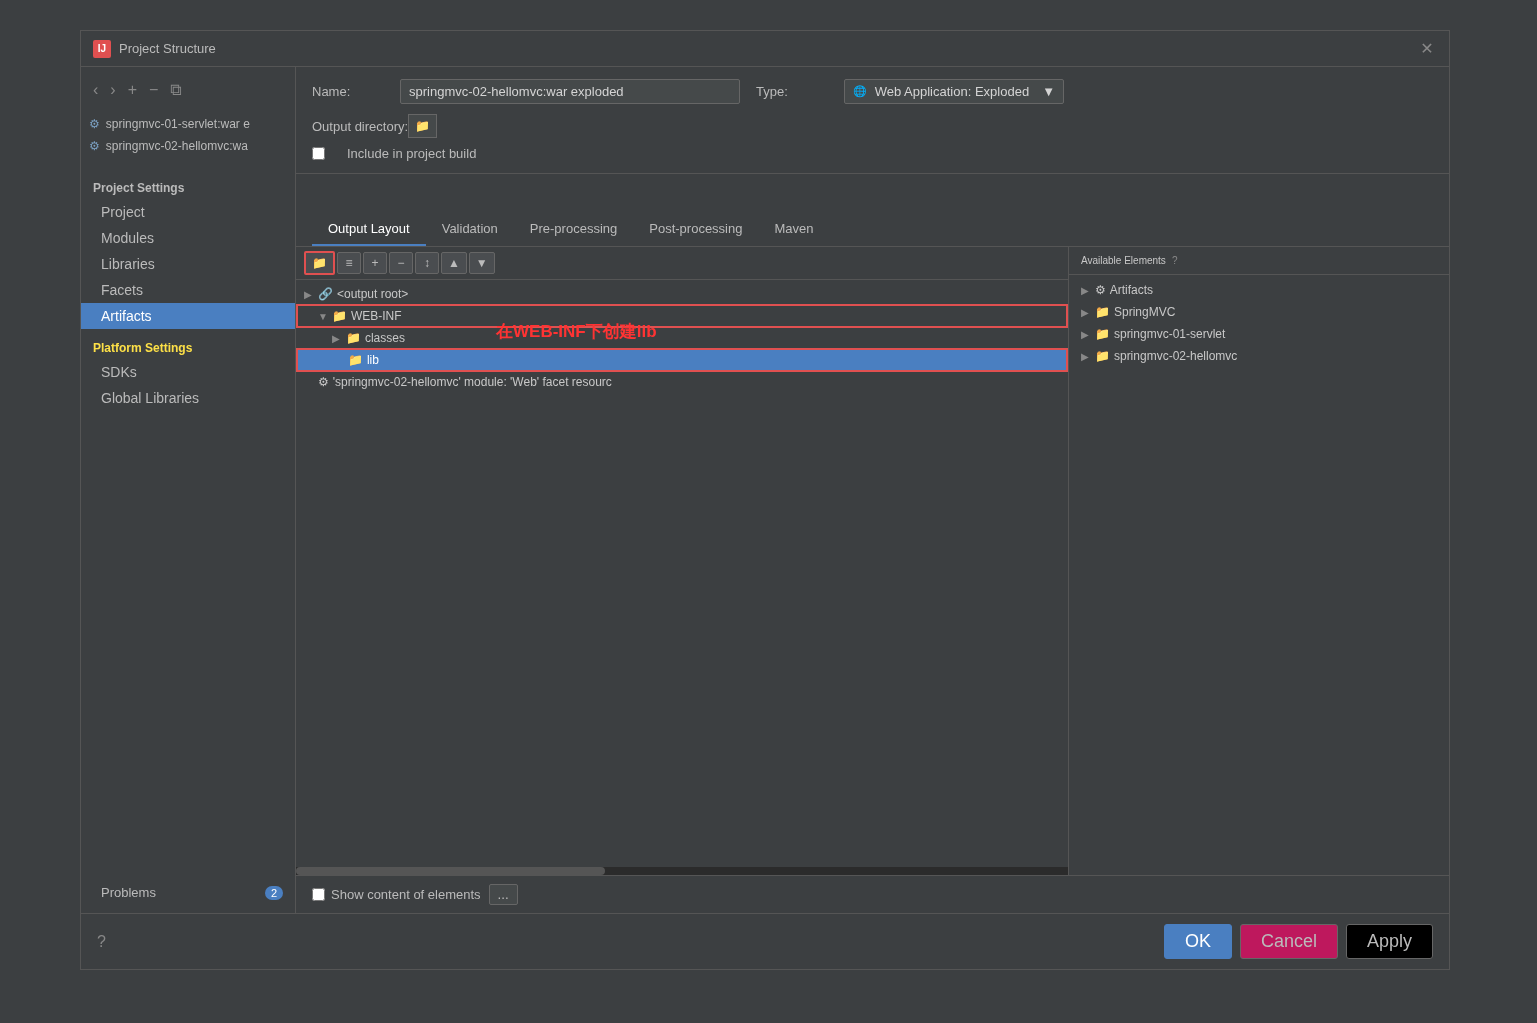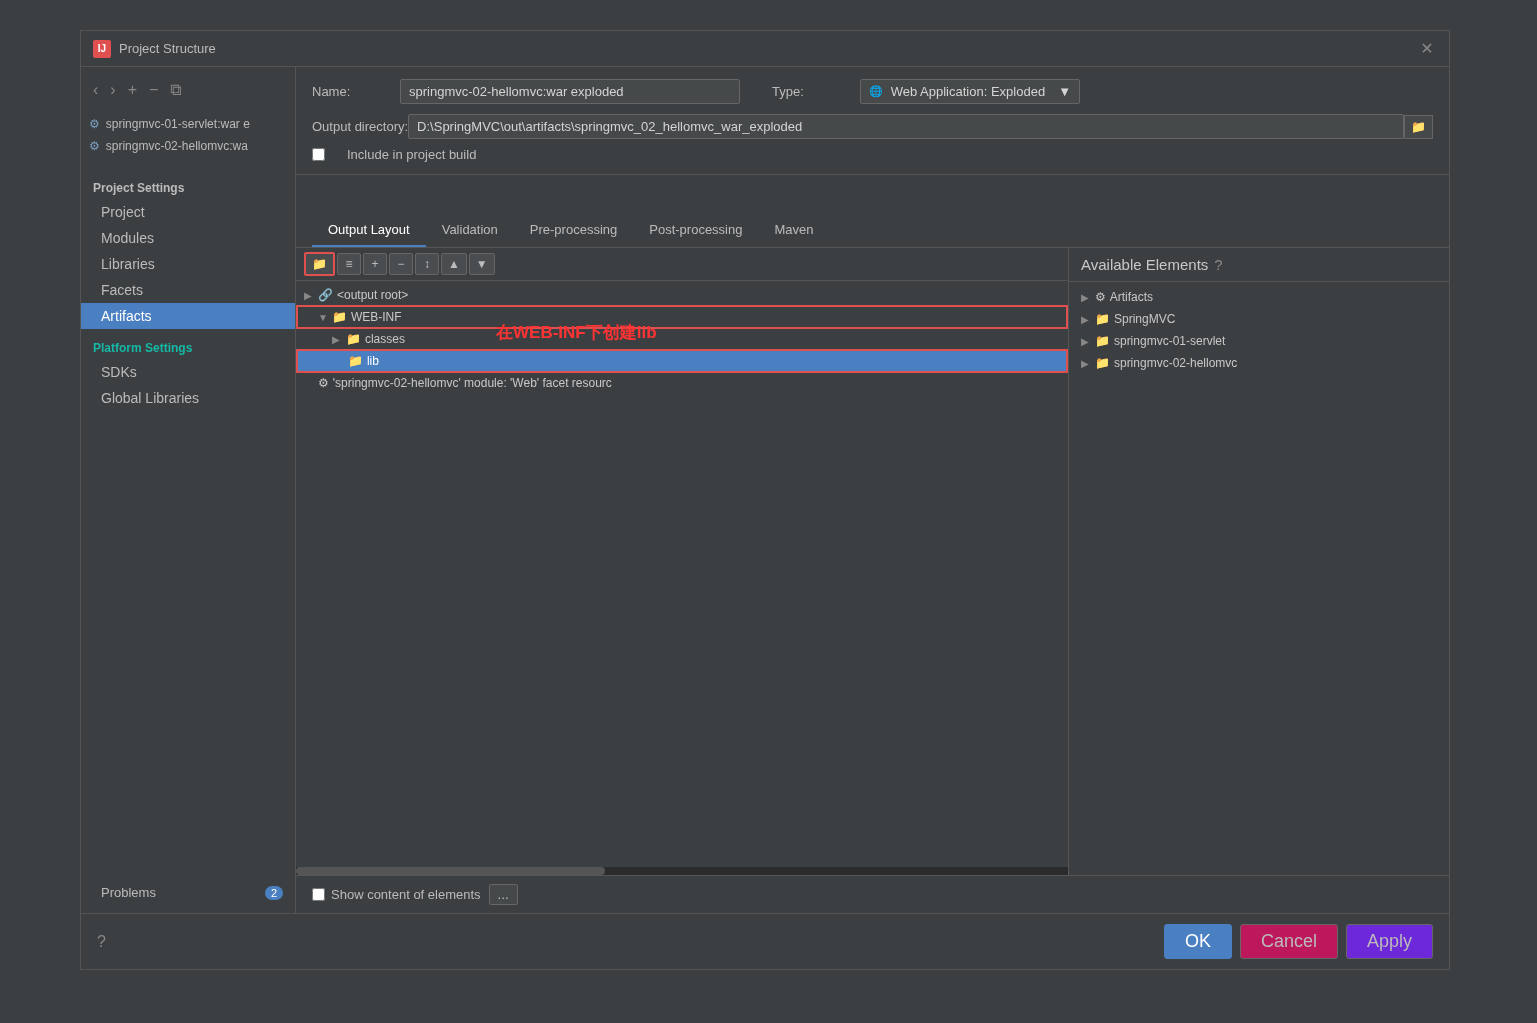--- a/index.html
+++ b/index.html
@@ -131,21 +131,21 @@
 
     .sidebar-item.active {
       background: #4a7fc1;
       color: #fff;
     }
 
     .platform-header {
       padding: 12px 12px 4px;
       font-size: 12px;
       font-weight: bold;
-      color: #14b8a6;
+      color: #fde047;
     }
 
     .problems-item {
       display: flex;
       align-items: center;
       justify-content: space-between;
       padding: 5px 12px 5px 20px;
       cursor: pointer;
     }
 
@@ -166,21 +166,21 @@
     }
 
     .content-header {
       padding: 12px 16px;
       border-bottom: 1px solid #555;
     }
 
     .name-type-row {
       display: flex;
       align-items: center;
-      gap: 32px;
+      gap: 16px;
       margin-bottom: 10px;
     }
 
     .field-row {
       display: flex;
       align-items: center;
       gap: 8px;
     }
 
     .field-label {
@@ -340,21 +340,21 @@
       flex-direction: column;
       overflow: hidden;
     }
 
     .available-header {
       display: flex;
       align-items: center;
       gap: 6px;
       padding: 8px 12px;
       border-bottom: 1px solid #555;
-      font-size: 15px;
+      font-size: 10px;
       color: #c8c8c8;
     }
 
     .available-tree {
       flex: 1;
       overflow: auto;
       padding: 4px 0;
     }
 
     .avail-node {
@@ -435,21 +435,21 @@
       color: #fff;
       border-color: #4a7fc1;
     }
 
     .btn-cancel {
       background: #be185d;
       color: #bbbbbb;
     }
 
     .btn-apply {
-      background: #6d28d9;
+      background: #000000;
       color: #bbbbbb;
     }
 
     
     .indent-1 { padding-left: 20px; }
     .indent-2 { padding-left: 36px; }
 
     .gear-icon { color: #7a9fc1; }
     .web-icon { color: #7a9fc1; font-size: 11px; }
   </style>
@@ -522,21 +522,20 @@
             <span class="field-label">Type:</span>
             <div class="type-select">
               <span class="web-icon">🌐</span>
               <span>Web Application: Exploded</span>
               <span style="margin-left:auto;">▼</span>
             </div>
           </div>
         </div>
         <div class="output-dir-row">
           <span class="field-label">Output directory:</span>
-          <input class="output-dir-input" value="D:\SpringMVC\out\artifacts\springmvc_02_hellomvc_war_exploded" style="">
           <button class="folder-btn">📁</button>
         </div>
         <div class="checkbox-row">
           <input type="checkbox" style="">
           <span>Include in project build</span>
         </div>
       </div>
 
       <div class="tabs-bar">
         <div class="tab active">Output Layout</div>

